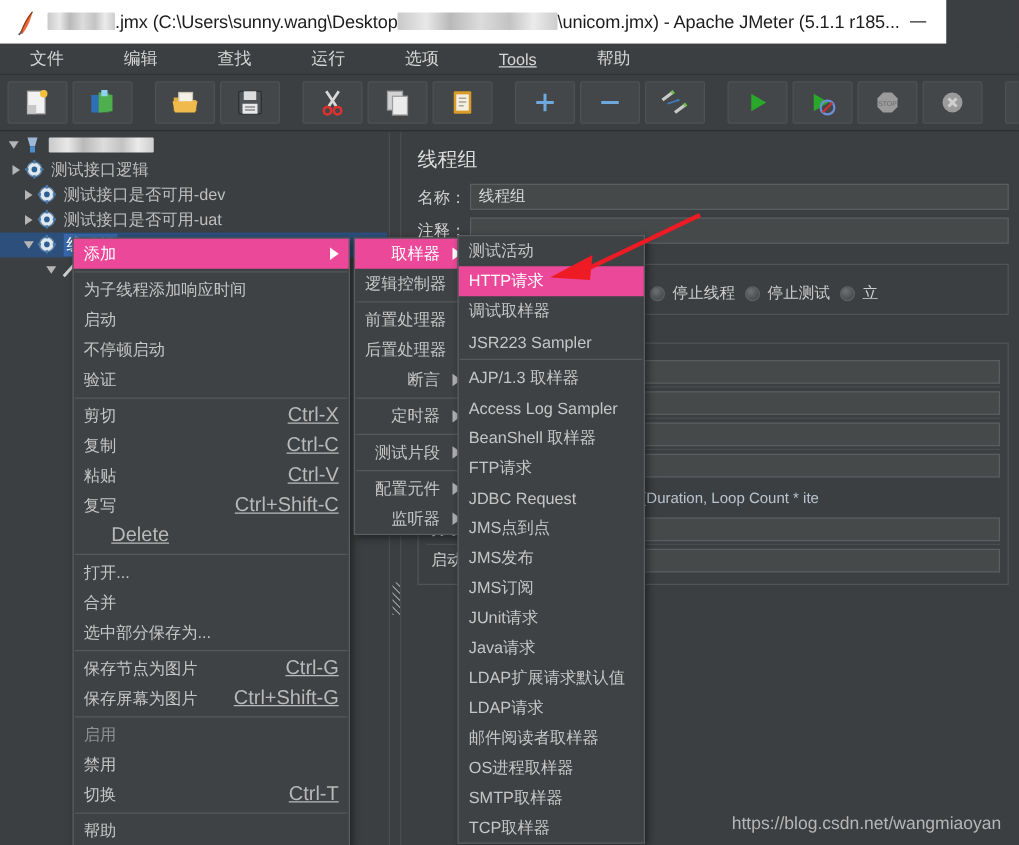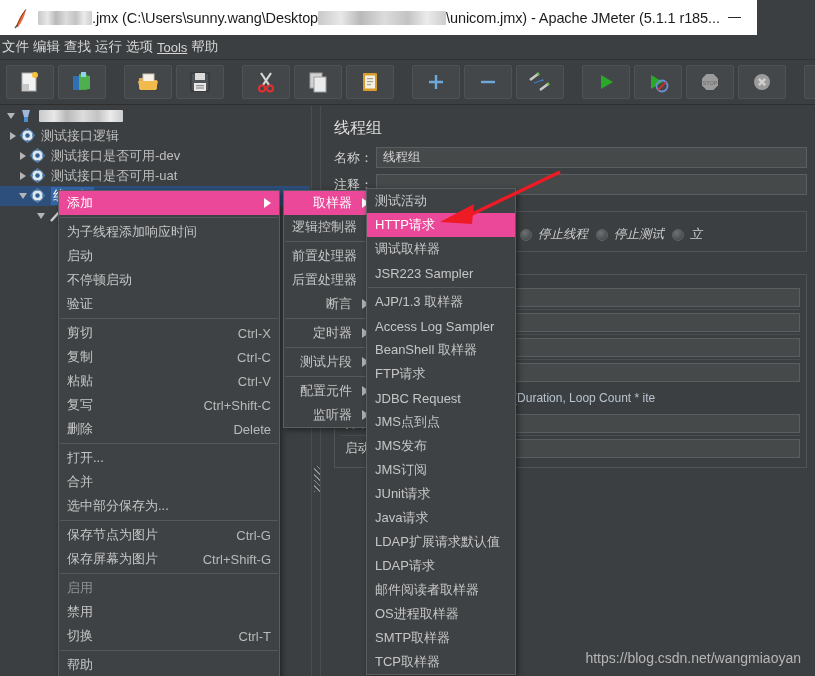--- a/index.html
+++ b/index.html
@@ -36,21 +36,21 @@
   }
   #min-btn span { display:block; width: 13px; height: 1.5px; background: #2b2b2b; }
 
   
   #menubar {
     position: absolute; left: 0; top: 35px; width: 815px; height: 25px;
     background: #3c3f41; display: flex; align-items: center;
     border-bottom: 1px solid #323232;
   }
   #menubar .mi {
-    color: #d6d6d6; font-size: 13.5px; padding: 2px 2px; white-space: nowrap;
+    color: #d6d6d6; font-size: 13.5px; padding: 2px 24px; white-space: nowrap;
   }
   #menubar .mi.latin { font-size: 13px; }
   #menubar .mi.latin u { text-decoration: underline; }
 
   
   #toolbar {
     position: absolute; left: 0; top: 60px; width: 815px; height: 45px;
     background: #3c3f41; display: flex; align-items: center; gap: 4px;
     padding-left: 6px; border-bottom: 1px solid #2e2e2e;
   }
@@ -112,21 +112,21 @@
     color: #d6d6d6; font-size: 12.5px; line-height: 19px; padding-left: 6px;
   }
   .group {
     margin: 8px 8px 0 12px; border: 1px solid #515456; position: relative;
     padding: 12px 8px 8px 8px;
   }
   .group > .glegend {
     position: absolute; top: -8px; left: 8px; background: #3c3f41;
     color: #cfcfcf; font-size: 12.5px; padding: 0 4px;
   }
-  .radiorow { display: flex; align-items: center; gap: 6px; color: #cfcfcf; font-size: 12.5px; white-space: nowrap; font-style: italic; }
+  .radiorow { display: flex; align-items: center; gap: 6px; color: #cfcfcf; font-size: 12.5px; white-space: nowrap; }
   .radio {
     width: 12px; height: 12px; border-radius: 50%;
     background: radial-gradient(circle at 35% 30%, #6e7274, #4a4e50 70%);
     border: 1px solid #5e6264; flex: 0 0 auto;
   }
   .tgrow { display: flex; align-items: center; border-bottom: 1px solid #4a4d4f; height: 25px; color: #cfcfcf; font-size: 12.5px; }
   .tgrow .lbl { width: 150px; padding-left: 4px; }
   .tgrow .val { flex: 1 1 auto; height: 19px; background: #45494a; border: 1px solid #5a5e60; }
   .warnrow { display: flex; align-items: center; gap: 6px; height: 26px; color: #b8c4cf; font-size: 12px; white-space: nowrap; }
   #watermark {
@@ -137,21 +137,21 @@
   .popup {
     position: absolute; background: #3e4244; border: 1px solid #5a5e60;
     box-shadow: 2px 2px 6px rgba(0,0,0,.45); z-index: 50;
   }
   .pitem {
     display: flex; align-items: center; height: 24px; padding: 0 8px;
     color: #c6c6c6; font-size: 13px; white-space: nowrap; position: relative;
   }
   .pitem.hl { background: #ec4899; color: #ffffff; }
   .pitem .plabel { flex: 1 1 auto; }
-  .pitem .paccel { color: #b9b9b9; font-size: 13px; padding-left: 22px; }
+  .pitem .paccel { color: #b9b9b9; font-size: 16px; padding-left: 22px; text-decoration: underline; }
   .pitem .parrow {
     width: 0; height: 0; margin-left: 10px;
     border-left: 7px solid #b0b0b0; border-top: 5px solid transparent; border-bottom: 5px solid transparent;
   }
   .pitem.hl .parrow { border-left-color: #ffffff; }
   .psep { height: 1px; background: #56595b; margin: 2px 1px; }
 
   #menu-node { left: 58px; top: 190px; width: 222px; }
   #menu-add  { left: 283px; top: 190px; width: 95px; text-align: right; }
   #menu-sampler { left: 366px; top: 188px; width: 150px; }
@@ -539,21 +539,20 @@
     </div>
   <div class="pitem">
       <span class="plabel">粘贴</span>
       <span class="paccel">Ctrl-V</span>
     </div>
   <div class="pitem">
       <span class="plabel">复写</span>
       <span class="paccel">Ctrl+Shift-C</span>
     </div>
   <div class="pitem">
-      <span class="plabel">删除</span>
       <span class="paccel">Delete</span>
     </div>
   <div class="psep"></div>
   <div class="pitem">
       <span class="plabel">打开...</span>
     </div>
   <div class="pitem">
       <span class="plabel">合并</span>
     </div>
   <div class="pitem">

